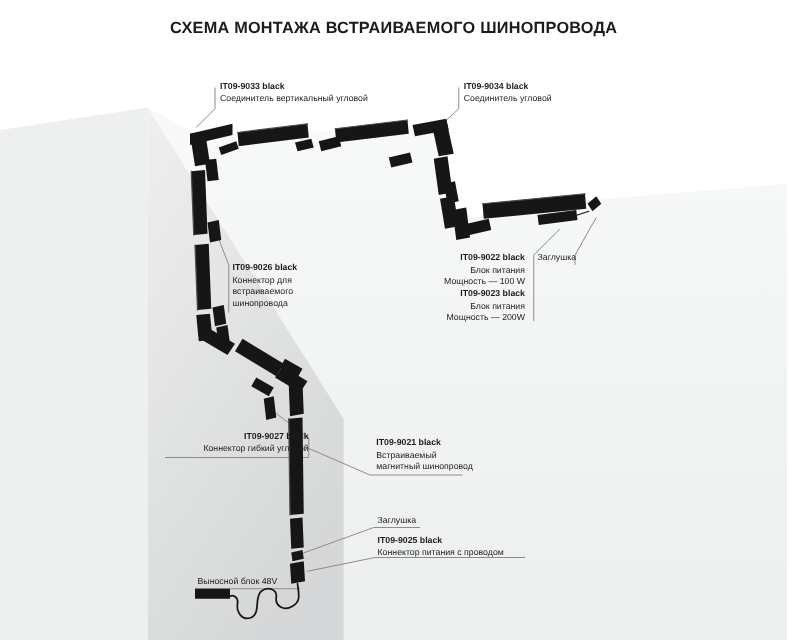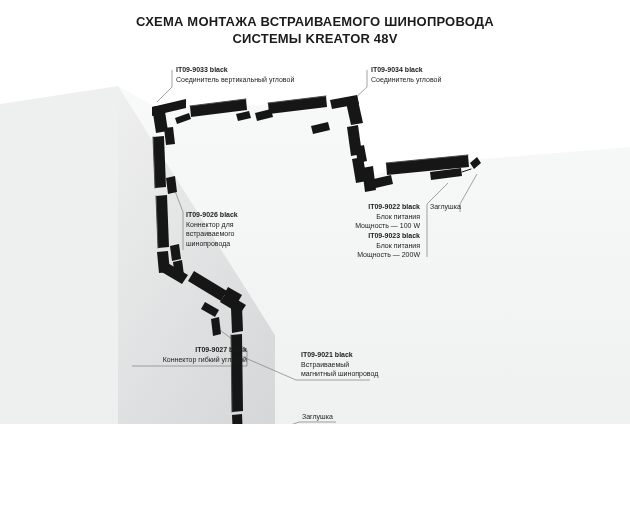--- a/index.html
+++ b/index.html
@@ -8,21 +8,21 @@
     --wall-left-top:#efefef;
     --wall-left-bottom:#d5d7d8;
     --wall-right-top:#f8f9f9;
     --wall-right-bottom:#edefef;
     --track:#161616;
     --leader:#8c8c8c;
     --text:#1b1b1b;
   }
   html,body{margin:0;padding:0;background:#fff;}
   .stage{
-    position:relative;width:630px;height:424px;overflow:hidden;
+    position:relative;width:630px;height:512px;overflow:hidden;
     background:var(--background);
     font-family:"Liberation Sans", sans-serif;
   }
   .stage svg{position:absolute;left:0;top:0;}
   .title{
     position:absolute;left:0;right:0;top:13px;text-align:center;
     font-size:13px;font-weight:bold;line-height:17px;color:var(--text);
     letter-spacing:.2px;
   }
   .lbl{
@@ -126,21 +126,20 @@
     </g>
 
     <g>
       <path class="wire" d="M238,467 C239,475 241,481 234,485 C227,489 220,485 221,478 C222,471 214,469 209,473 C203,478 209,490 201,494 C194,497 189,490 190,483 C191,477 186,476 184,477"></path>
       <rect x="156" y="471" width="28" height="8" fill="var(--track)"></rect>
     </g>
   </svg>
 
   <div class="title">
     <div>СХЕМА МОНТАЖА ВСТРАИВАЕМОГО ШИНОПРОВОДА</div>
-    <div>СИСТЕМЫ KREATOR 48V</div>
   </div>
 
   <div class="lbl" style="left:176px;top:65px">
     <div class="code">IT09-9033 black</div>
     <div class="desc">Соединитель вертикальный угловой</div>
   </div>
 
   <div class="lbl" style="left:371px;top:65px">
     <div class="code">IT09-9034 black</div>
     <div class="desc">Соединитель угловой</div>

